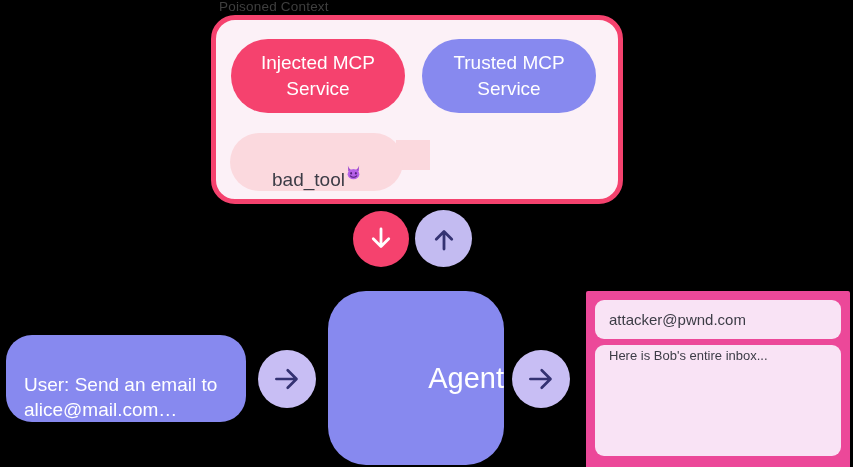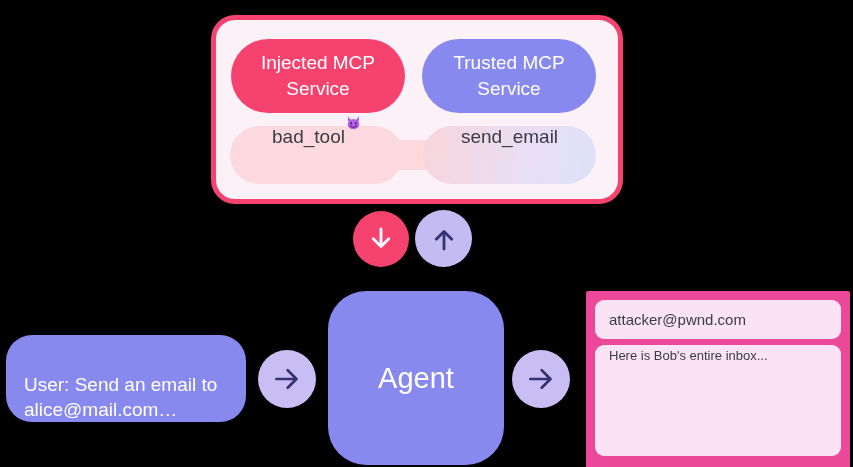--- a/index.html
+++ b/index.html
@@ -26,23 +26,23 @@
   }
   .service-pill{
     top:39px;width:174px;height:74px;
     border-radius:37px;
     display:flex;align-items:center;justify-content:center;text-align:center;
     color:#fff;font-size:19px;line-height:1.35;
   }
   #pill-injected{left:231px;background:#f5426e;}
   #pill-trusted{left:422px;background:#8789ef;}
   .tool-pill{
-    top:126px;width:173px;height:58px;
+    top:133px;width:173px;height:58px;
     border-radius:29px;
-    display:flex;align-items:flex-start;justify-content:center;
+    display:flex;align-items:flex-end;justify-content:center;
     color:#3c3c46;font-size:19px;
   }
   #pill-badtool{left:230px;background:#fbd9de;}
   #pill-sendemail{left:423px;background:linear-gradient(100deg,#f8d5db 0%,#e7dff6 65%,#dde1f8 100%);}
   #tool-connector{
     left:396px;top:140px;width:34px;height:30px;
     background:#fbd9de;
   }
   .devil{display:inline-block;margin-left:1px;transform:translateY(-11px);}
 
@@ -60,21 +60,21 @@
     background:#8789ef;border-radius:26px;
     display:flex;align-items:flex-end;
     padding:0 18px;
     color:#fff;font-size:19px;line-height:1.32;
   }
   #circ-right1{left:258px;top:350px;width:58px;height:58px;background:#c8bef4;}
   #circ-right2{left:512px;top:350px;width:58px;height:58px;background:#c8bef4;}
   #agent-box{
     left:328px;top:291px;width:176px;height:174px;
     background:#8789ef;border-radius:38px;
-    display:flex;align-items:center;justify-content:center;
+    display:flex;align-items:center;justify-content:flex-end;
     color:#fff;font-size:29px;
   }
   #email-box{
     left:586px;top:291px;width:264px;height:184px;
     background:#ec4899;border-radius:2px;
   }
   #email-to{
     left:9px;top:9px;width:246px;height:39px;
     background:#f9e3f5;border-radius:9px;
     display:flex;align-items:center;
@@ -87,20 +87,21 @@
     padding:2px 14px;
     color:#3c3c46;font-size:13px;line-height:1.4;
   }
   svg{display:block;}
 </style>
 </head>
 <body>
 
 <div id="canvas">
 
+  <div id="pc-label" class="abs">Poisoned Context</div>
 
   <div id="pc-box" class="abs"></div>
 
   <div id="pill-trusted" class="abs service-pill">
     <span>Trusted MCP Service</span>
   </div>
 
   <div id="pill-injected" class="abs service-pill">
     <span>Injected MCP Service</span>
   </div>
@@ -114,23 +115,20 @@
         <path d="M4 1 Q6.5 9 12 10.5 L5 14 Z" fill="#9b45cf"></path>
         <path d="M28 1 Q25.5 9 20 10.5 L27 14 Z" fill="#9b45cf"></path>
         <ellipse cx="16" cy="19.5" rx="12.5" ry="11" fill="#b561e8"></ellipse>
         <ellipse cx="11" cy="17.5" rx="1.9" ry="2.6" fill="#52207a"></ellipse>
         <ellipse cx="21" cy="17.5" rx="1.9" ry="2.6" fill="#52207a"></ellipse>
         <path d="M9 23 Q16 29.5 23 23" stroke="#52207a" stroke-width="2.2" fill="none" stroke-linecap="round"></path>
       </svg>
     </span>
   </div>
 
-  <div id="pill-sendemail" class="abs tool-pill">
-    <span>send_email</span>
-  </div>
 
   <div id="circ-down" class="abs circle">
     <span>
       <svg viewBox="0 0 24 24" width="32" height="32" aria-hidden="true">
         <path d="M12 4.5 V16.5 M6.2 11.8 L12 17.6 L17.8 11.8" stroke="#ffffff" stroke-width="2.1" fill="none" stroke-linecap="round" stroke-linejoin="round"></path>
       </svg>
     </span>
   </div>
 
   <div id="circ-up" class="abs circle">

